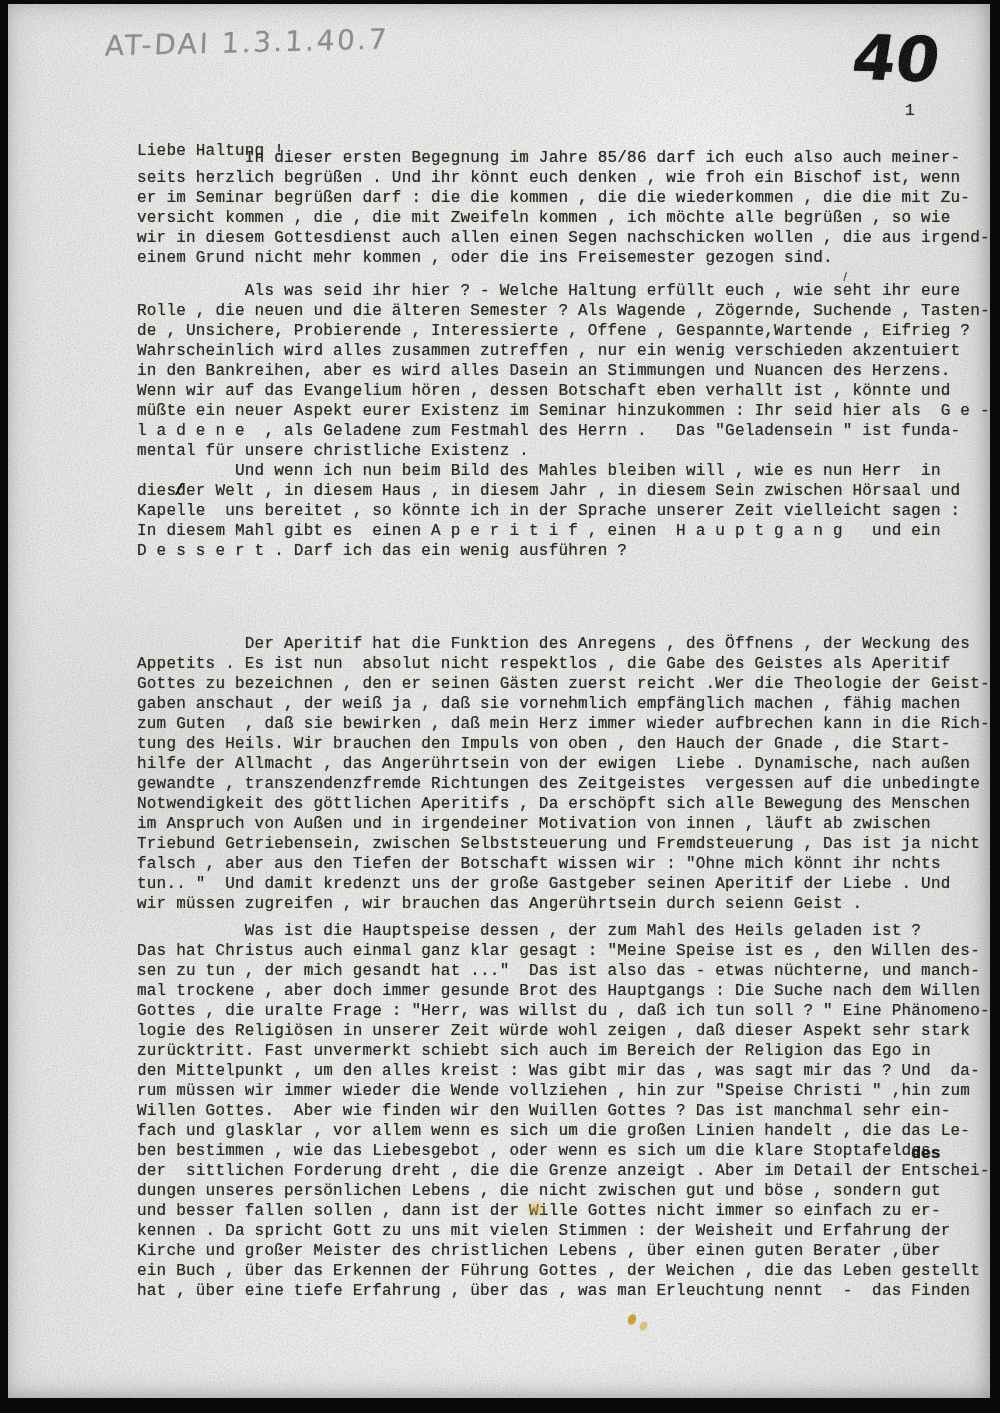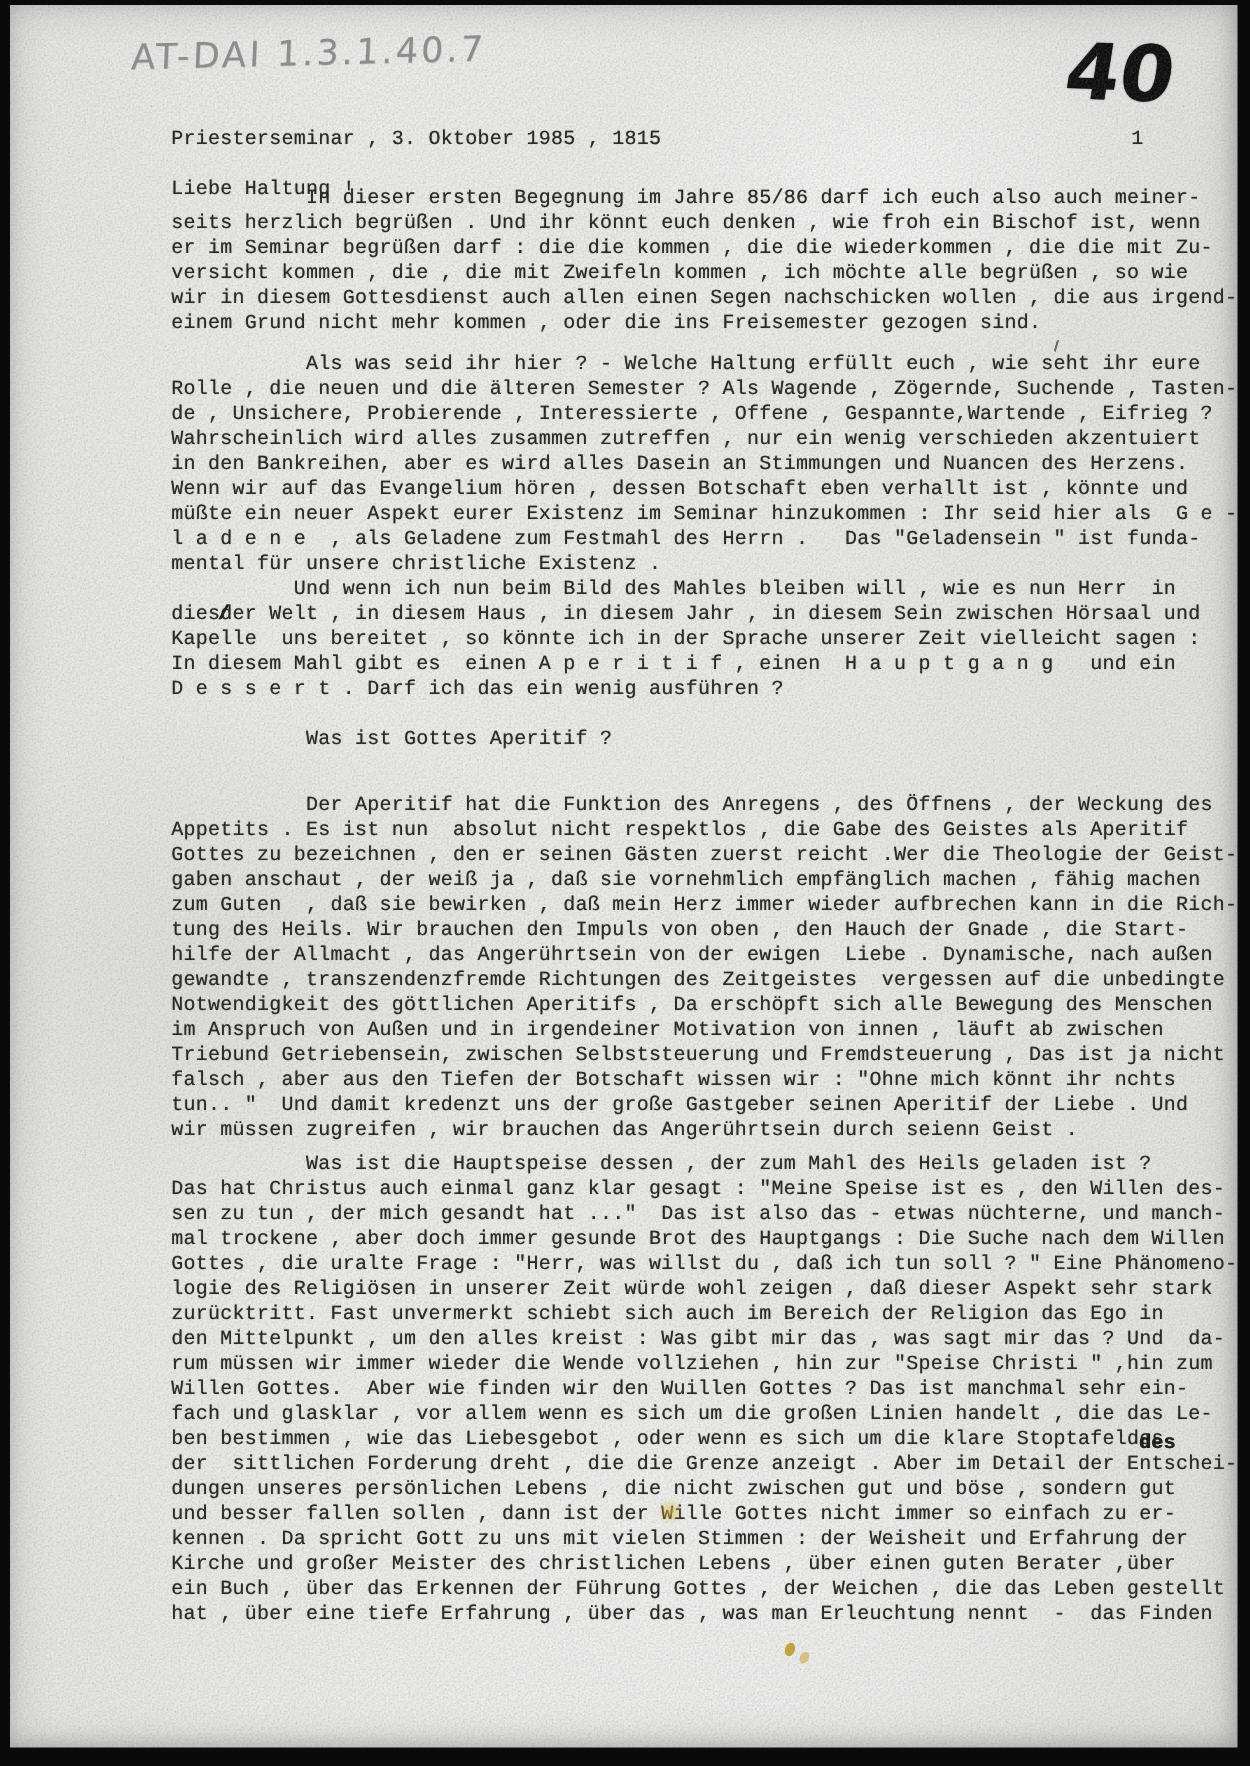--- a/index.html
+++ b/index.html
@@ -62,21 +62,20 @@
 </style>
 </head>
 <body>
 
 <div class="scan-frame">
   <div class="paper">
 
     <div class="handwritten-ref">AT-DAI 1.3.1.40.7</div>
     <div class="page-marker">40</div>
 
-    <div class="typed" style="top:97px">Priesterseminar , 3. Oktober 1985 , 1815</div>
     <div class="typed" style="top:97px;left:897px">1</div>
 
     <div class="typed" style="top:137px">Liebe Haltung !</div>
 
     <div class="typed" style="top:144px">           In dieser ersten Begegnung im Jahre 85/86 darf ich euch also auch meiner-
 seits herzlich begrüßen . Und ihr könnt euch denken , wie froh ein Bischof ist, wenn
 er im Seminar begrüßen darf : die die kommen , die die wiederkommen , die die mit Zu-
 versicht kommen , die , die mit Zweifeln kommen , ich möchte alle begrüßen , so wie
 wir in diesem Gottesdienst auch allen einen Segen nachschicken wollen , die aus irgend-
 einem Grund nicht mehr kommen , oder die ins Freisemester gezogen sind.</div>
@@ -88,21 +87,20 @@
     <div class="typed" style="top:277px">           Als was seid ihr hier ? - Welche Haltung erfüllt euch , wie seht ihr eure
 Rolle , die neuen und die älteren Semester ? Als Wagende , Zögernde, Suchende , Tasten-
 de , Unsichere, Probierende , Interessierte , Offene , Gespannte,Wartende , Eifrieg ?
 Wahrscheinlich wird alles zusammen zutreffen , nur ein wenig verschieden akzentuiert
 in den Bankreihen, aber es wird alles Dasein an Stimmungen und Nuancen des Herzens.
 Wenn wir auf das Evangelium hören , dessen Botschaft eben verhallt ist , könnte und
 müßte ein neuer Aspekt eurer Existenz im Seminar hinzukommen : Ihr seid hier als  G e -
 l a d e n e  , als Geladene zum Festmahl des Herrn .   Das "Geladensein " ist funda-
 mental für unsere christliche Existenz .</div>
 
-    <div class="typed" style="top:577px">           Was ist Gottes Aperitif ?</div>
     <div class="typed" style="top:630px">           Der Aperitif hat die Funktion des Anregens , des Öffnens , der Weckung des
 Appetits . Es ist nun  absolut nicht respektlos , die Gabe des Geistes als Aperitif
 Gottes zu bezeichnen , den er seinen Gästen zuerst reicht .Wer die Theologie der Geist-
 gaben anschaut , der weiß ja , daß sie vornehmlich empfänglich machen , fähig machen
 zum Guten  , daß sie bewirken , daß mein Herz immer wieder aufbrechen kann in die Rich-
 tung des Heils. Wir brauchen den Impuls von oben , den Hauch der Gnade , die Start-
 hilfe der Allmacht , das Angerührtsein von der ewigen  Liebe . Dynamische, nach außen
 gewandte , transzendenzfremde Richtungen des Zeitgeistes  vergessen auf die unbedingte
 Notwendigkeit des göttlichen Aperitifs , Da erschöpft sich alle Bewegung des Menschen
 im Anspruch von Außen und in irgendeiner Motivation von innen , läuft ab zwischen

